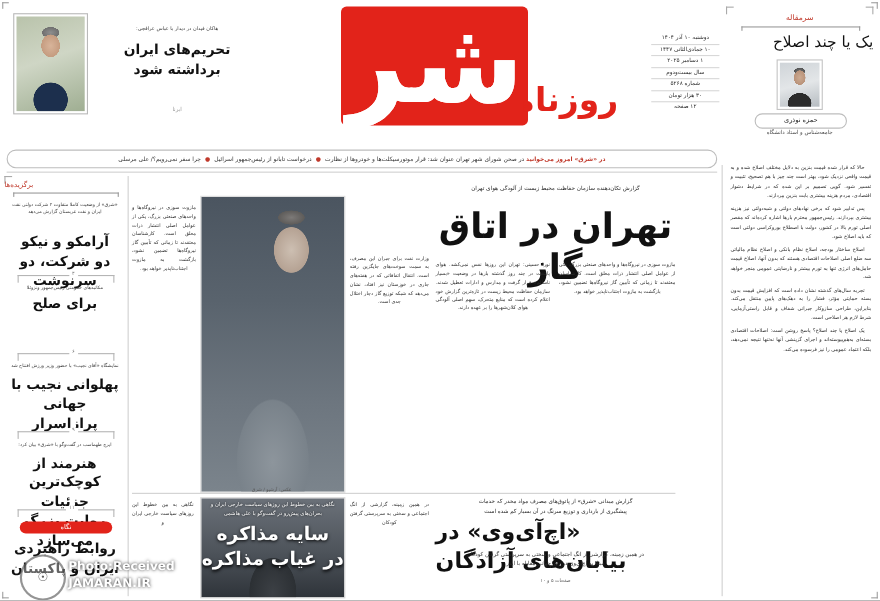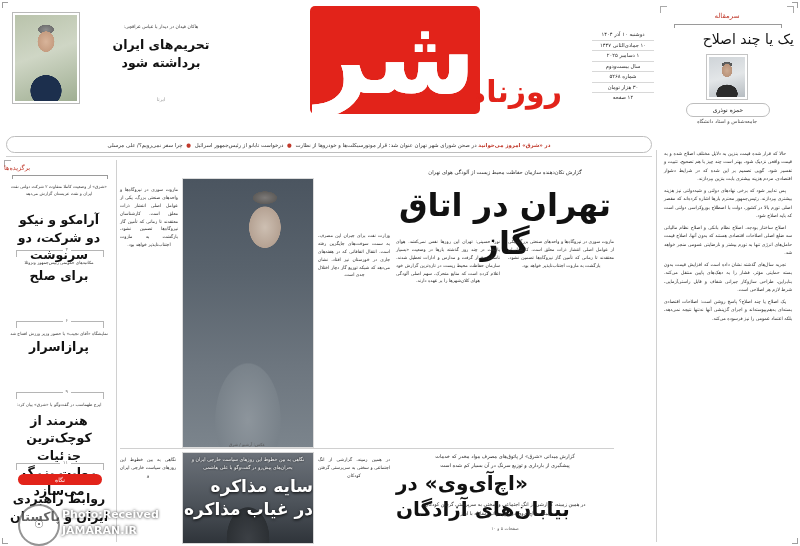--- a/index.html
+++ b/index.html
@@ -187,21 +187,21 @@
       linear-gradient(180deg,#6b7179 0%,#4d535a 55%,#2f343a 100%);
     border:1px solid #d6d6d6;overflow:hidden;
   }
   .card-kicker{
     position:absolute;left:0;top:3px;width:100%;
     font-size:4.8px;line-height:1.6;color:#fff;text-align:center;
     text-shadow:0 0 2px rgba(0,0,0,.9);
   }
   .card-title{
     position:absolute;left:0;top:22px;width:100%;
-    font-size:17px;line-height:1.35;color:#fff;text-align:right;font-weight:700;
+    font-size:17px;line-height:1.35;color:#fff;text-align:center;font-weight:700;
     text-shadow:0 1px 3px rgba(0,0,0,.95);
   }
 
   
   .col{position:absolute;font-size:4.5px;line-height:1.75;color:#2d2d2d;}
   .col p{margin:0 0 3px 0;text-align:justify;}
   .lead-kick{
     position:absolute;font-size:5.2px;line-height:1.55;color:#2a2a2a;text-align:center;
   }
   .lead-title{
@@ -331,20 +331,21 @@
     <div class="sb-item" style="top:100px;">
       <div class="sb-kicker">مکاتبه‌های حکومتی رئیس‌جمهور ونزوئلا</div>
       <div class="sb-title">برای صلح</div>
     </div>
     <div class="sb-div" style="top:161px;">
       <span class="num">۶</span>
     </div>
 
     <div class="sb-item" style="top:171px;">
       <div class="sb-kicker">نمایشگاه «آقای نجیب» با حضور وزیر ورزش افتتاح شد</div>
+      <div class="sb-title" style="margin-top:3px;">پهلوانی نجیب با جهانی</div>
       <div class="sb-title">پرازاسرار</div>
     </div>
     <div class="sb-div" style="top:232px;">
       <span class="num">۹</span>
     </div>
 
     <div class="sb-item" style="top:242px;">
       <div class="sb-kicker">ایرج طهماسب در گفت‌وگو با «شرق» بیان کرد:</div>
       <div class="sb-title" style="margin-top:3px;">هنرمند از کوچک‌ترین جزئیات</div>
       <div class="sb-title">روایت بزرگ می‌سازد</div>

